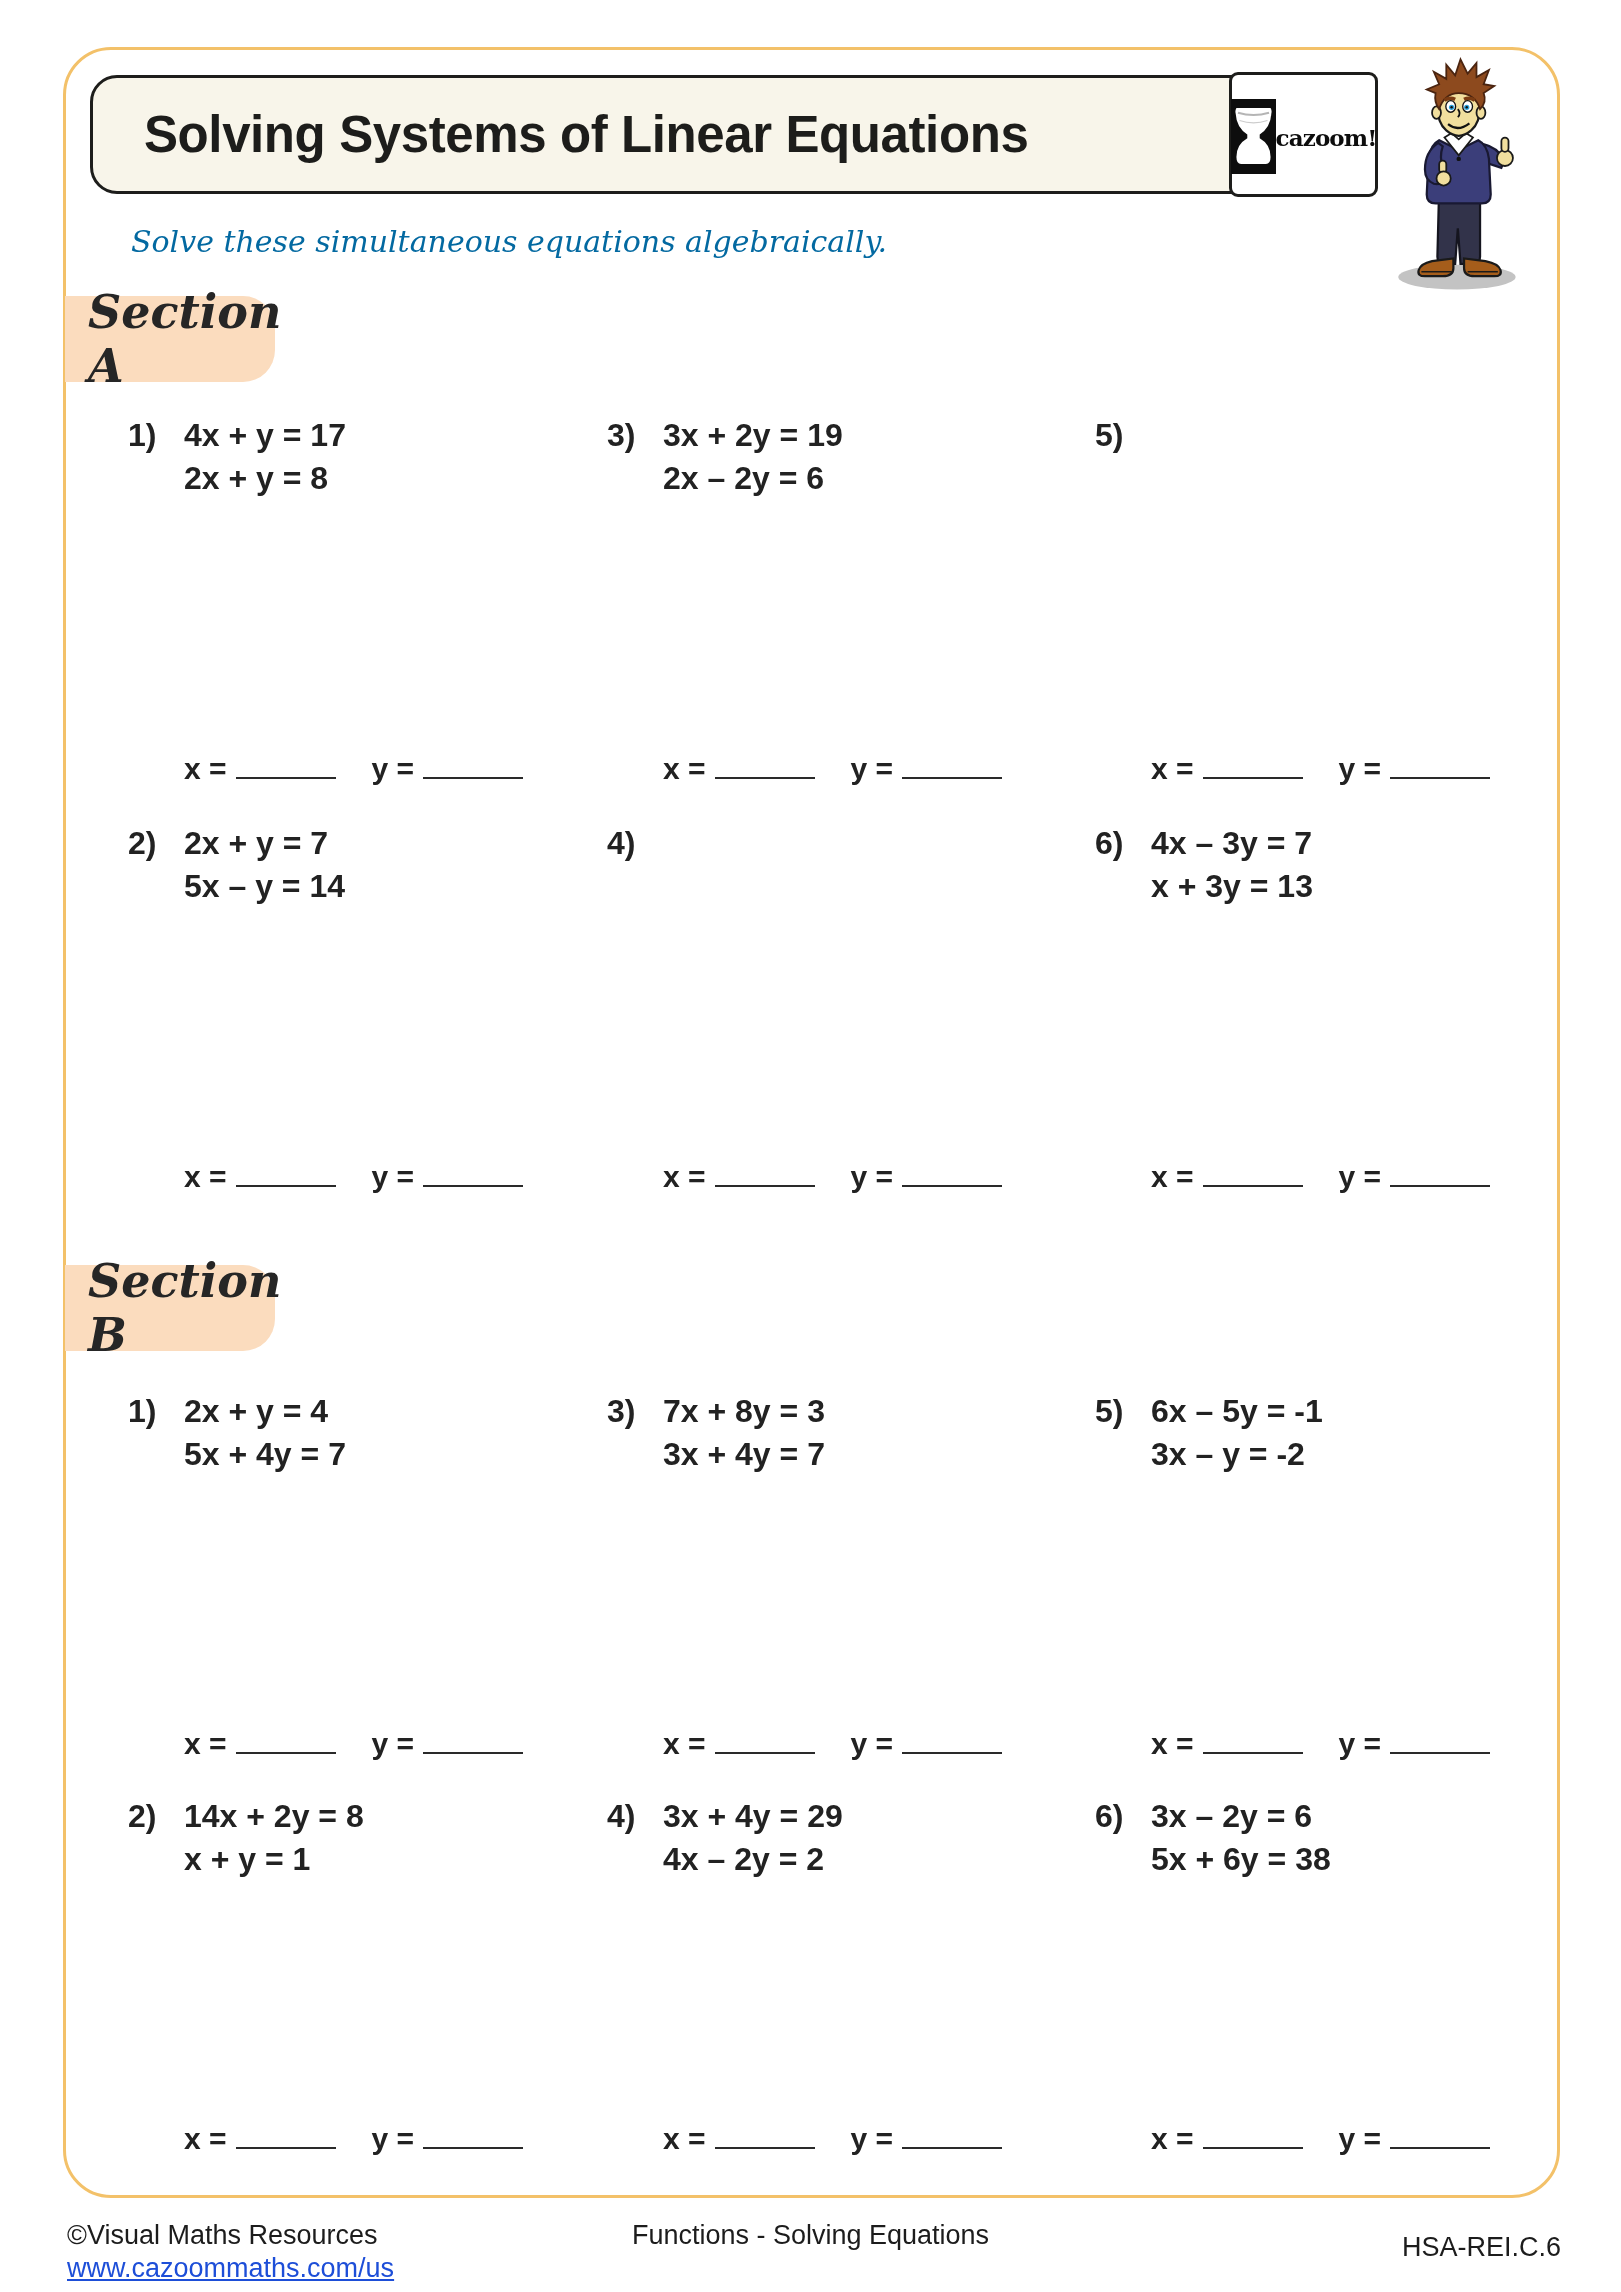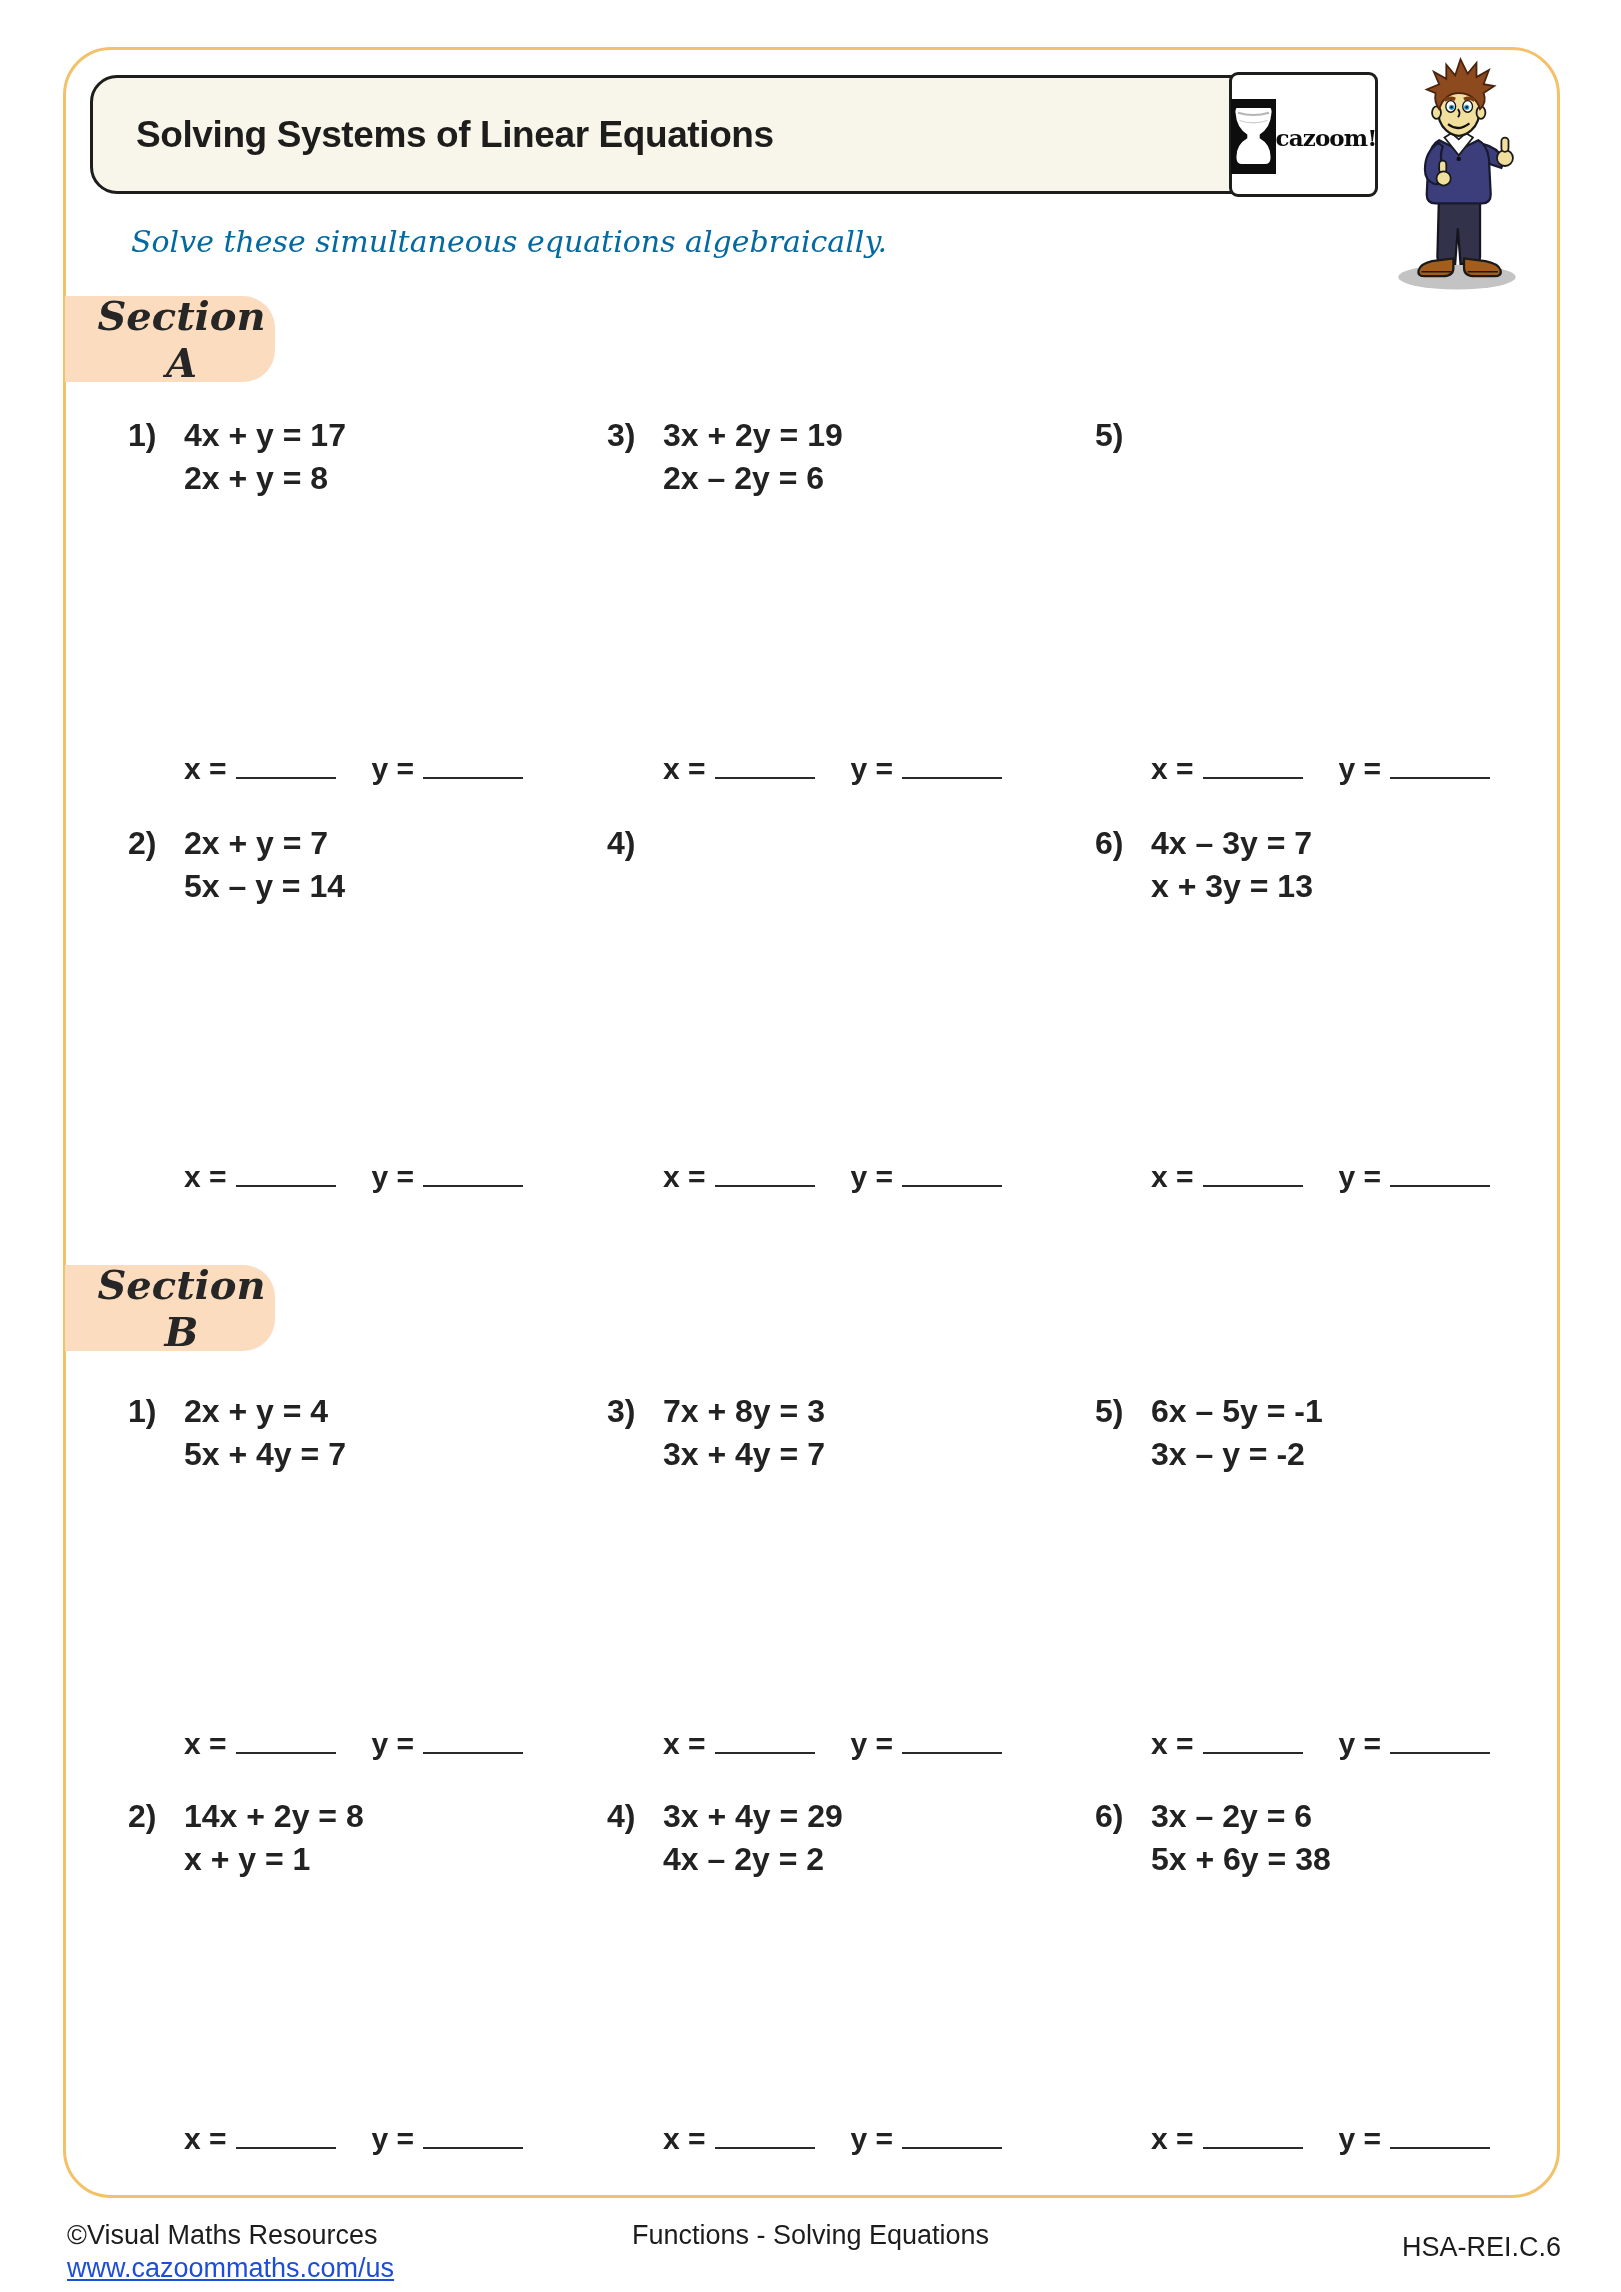--- a/index.html
+++ b/index.html
@@ -11,21 +11,21 @@
     position:absolute;left:63px;top:47px;width:1491px;height:2145px;
     border:3.6px solid #F3C169;border-radius:48px;background:transparent;
   }
   
   .title-box{
     position:absolute;left:90px;top:75px;width:1288px;height:119px;
     background:#F8F5EA;border:3.6px solid #1d1d1b;border-radius:27px;
     box-sizing:border-box;display:flex;align-items:center;padding-left:39px;z-index:2;
   }
   .title-box h1{
-    margin:4px;font-size:37px;font-weight:bold;color:#1d1d1b;letter-spacing:-0.4px;
+    margin:12px;font-size:51px;font-weight:bold;color:#1d1d1b;letter-spacing:-0.4px;
     font-family:"Liberation Sans",sans-serif;
   }
   .logo-box{
     position:absolute;left:1229px;top:72px;width:149px;height:125px;
     background:#ffffff;border:3.6px solid #1d1d1b;border-radius:9px;
     box-sizing:border-box;display:flex;flex-direction:row;align-items:center;
     justify-content:center;z-index:3;padding-top:3.6px;
   }
   .logo-square{width:54px;height:75px;background:#0d0d0d;display:flex;align-items:center;justify-content:center;}
   .logo-text{font-family:"DejaVu Serif",serif;font-weight:bold;font-size:23px;color:#0d0d0d;margin-top:1.8px;letter-spacing:-0.9px;}
@@ -35,21 +35,21 @@
     position:absolute;left:131px;top:224px;
     font-family:"DejaVu Serif",serif;font-style:italic;font-size:30px;color:#0369a1;
   }
   .section-label{
     position:absolute;left:65px;width:210px;height:86px;background:#FBDCBE;
     border-radius:0 32px 32px 0;display:flex;align-items:center;
     padding-left:23px;box-sizing:border-box;
   }
   .section-label span{
     font-family:"DejaVu Serif",serif;font-style:italic;font-weight:bold;
-    font-size:40px;color:#262626;text-align:center;
+    font-size:46px;color:#262626;
   }
   #section-a-label{top:296px;}
   #section-b-label{top:1265px;}
   
   .prob-row{position:absolute;left:0;width:1622px;height:99px;}
   .prob{position:absolute;display:flex;top:0;}
   .pnum{width:56px;font-size:32px;font-weight:bold;color:#222;line-height:43px;}
   .eqs{display:block;}
   .eq{font-size:32px;font-weight:bold;color:#222;line-height:43px;white-space:pre;}
   .col1{left:128px;} .col2{left:607px;} .col3{left:1095px;}

